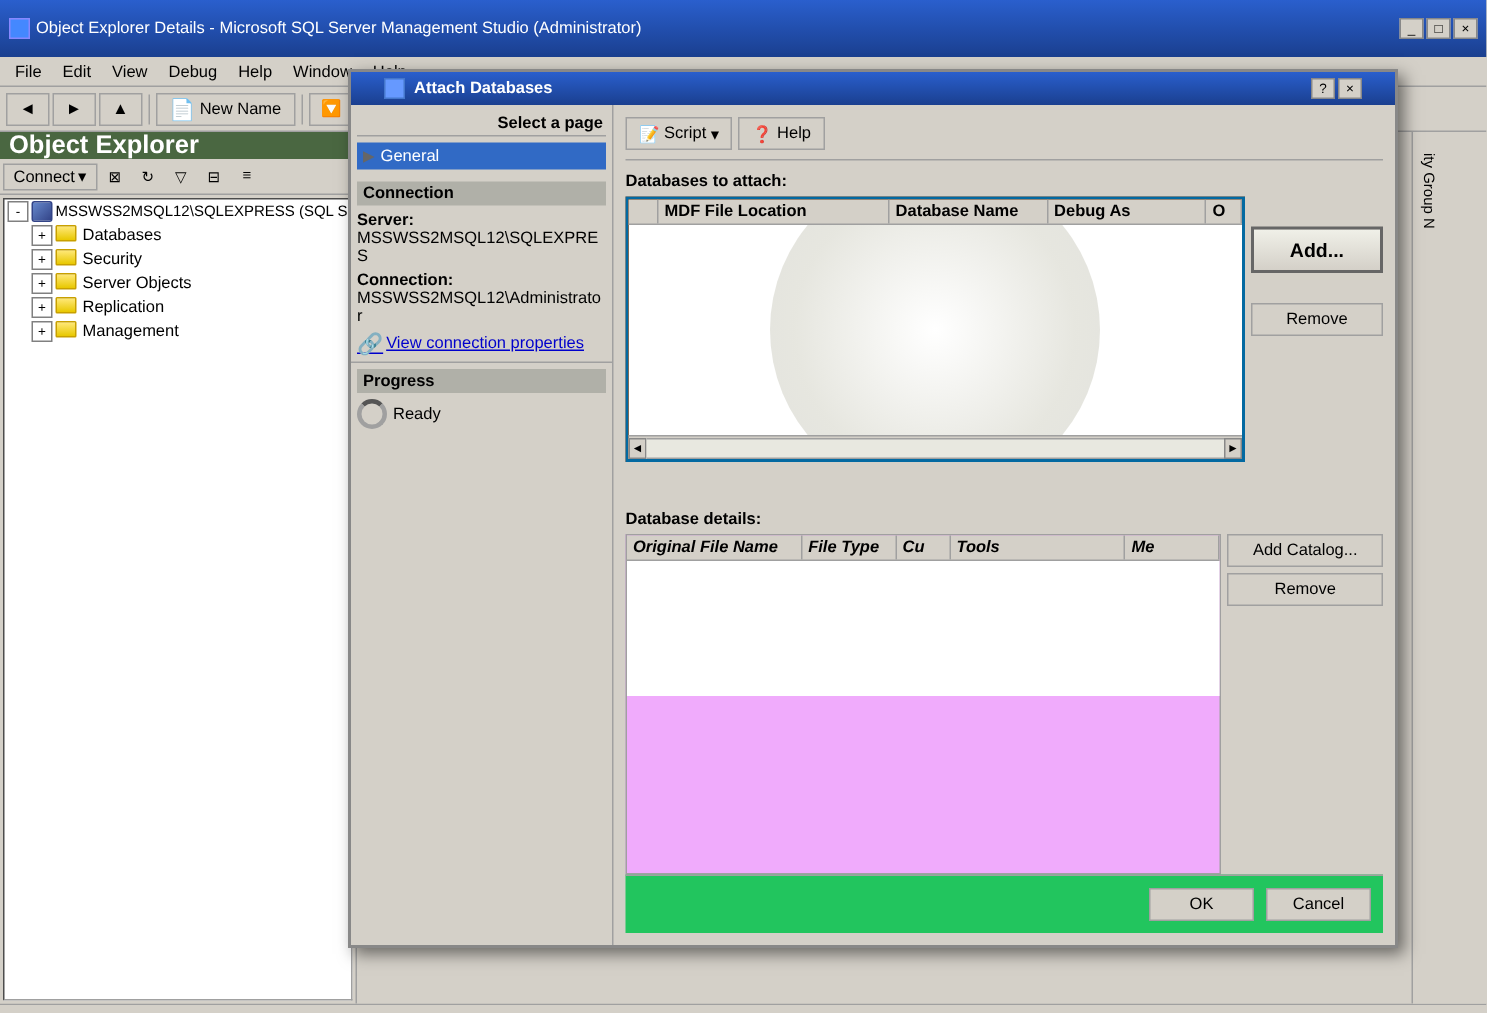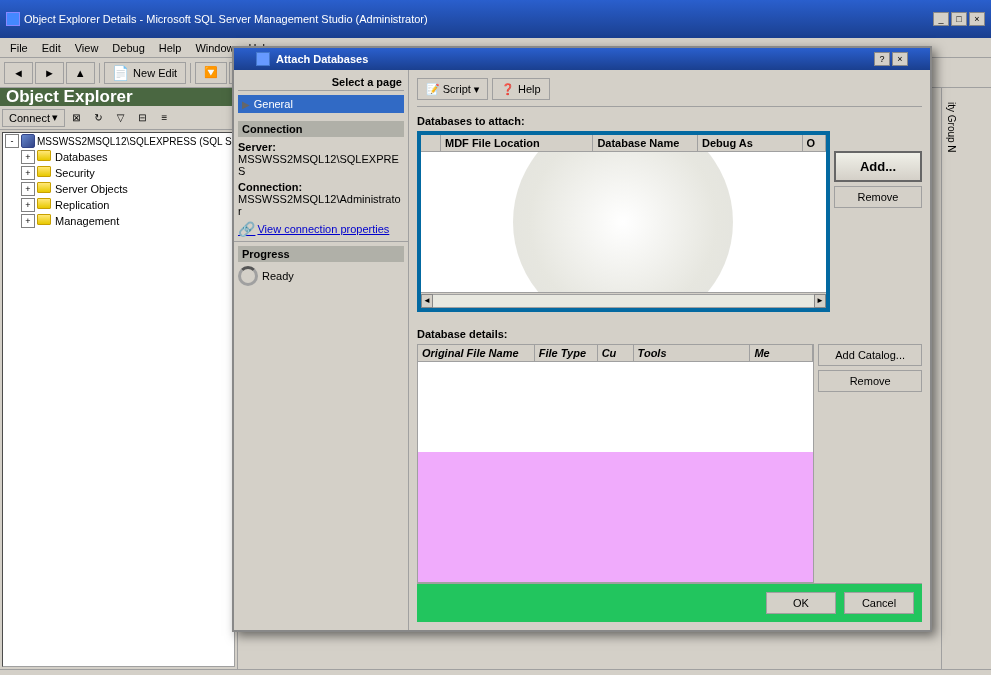--- a/index.html
+++ b/index.html
@@ -311,24 +311,24 @@
       height: 22px;
     }
 
     .section-label {
       font-size: 11px;
       font-weight: bold;
       margin-bottom: 4px;
     }
 
     .grid-container {
-      border: 4px solid #0369a1;
+      border: 2px solid #0369a1;
       background: #f97316;
       overflow: hidden;
-      margin-bottom: 8px;
+      margin-bottom: 24px;
     }
     .grid-header {
       display: flex;
       background: #d4d0c8;
       border-bottom: 1px solid #a0a0a0;
     }
     .grid-header-cell {
       padding: 2px 4px;
       border-right: 1px solid #a0a0a0;
       font-size: 11px;
@@ -516,21 +516,21 @@
   <span class="menu-item">Help</span>
 </div>
 
 <div class="toolbar">
   <button class="toolbar-btn">◄</button>
   <button class="toolbar-btn">►</button>
   <button class="toolbar-btn">▲</button>
   <div class="toolbar-separator"></div>
   <button class="toolbar-btn">
     <span style="font-size:14px;">📄</span>
-    <span>New Edit</span>
+    <span>New Name</span>
   </button>
   <div class="toolbar-separator"></div>
   <button class="toolbar-btn">🔽</button>
   <button class="toolbar-btn">↻</button>
 </div>
 
 <div class="main-layout">
 
   <div class="object-explorer">
     <div class="panel-title">
@@ -688,21 +688,21 @@
             </div>
 
             <div class="h-scrollbar">
               <div style="width:12px;height:14px;background:#d4d0c8;border:1px solid #888;display:flex;align-items:center;justify-content:center;font-size:8px;">◄</div>
               <div style="flex:1;background:#e8e8e0;border-top:1px solid #a0a0a0;border-bottom:1px solid #a0a0a0;height:14px;"></div>
               <div style="width:12px;height:14px;background:#d4d0c8;border:1px solid #888;display:flex;align-items:center;justify-content:center;font-size:8px;">►</div>
             </div>
           </div>
         </div>
 
-        <div style="display:flex; flex-direction:column; gap:4px; justify-content:flex-start; padding-top:20px;">
+        <div style="display:flex; flex-direction:column; gap:20px; justify-content:flex-start; padding-top:20px;">
           <button class="btn btn-add">Add...</button>
           <button class="btn">Remove</button>
         </div>
       </div>
 
       <div class="details-section">
         <div class="section-label">Database details:</div>
         <div style="display:flex; gap:4px; flex:1;">
           <div class="details-grid" style="flex:1;">
             <div class="details-header">

